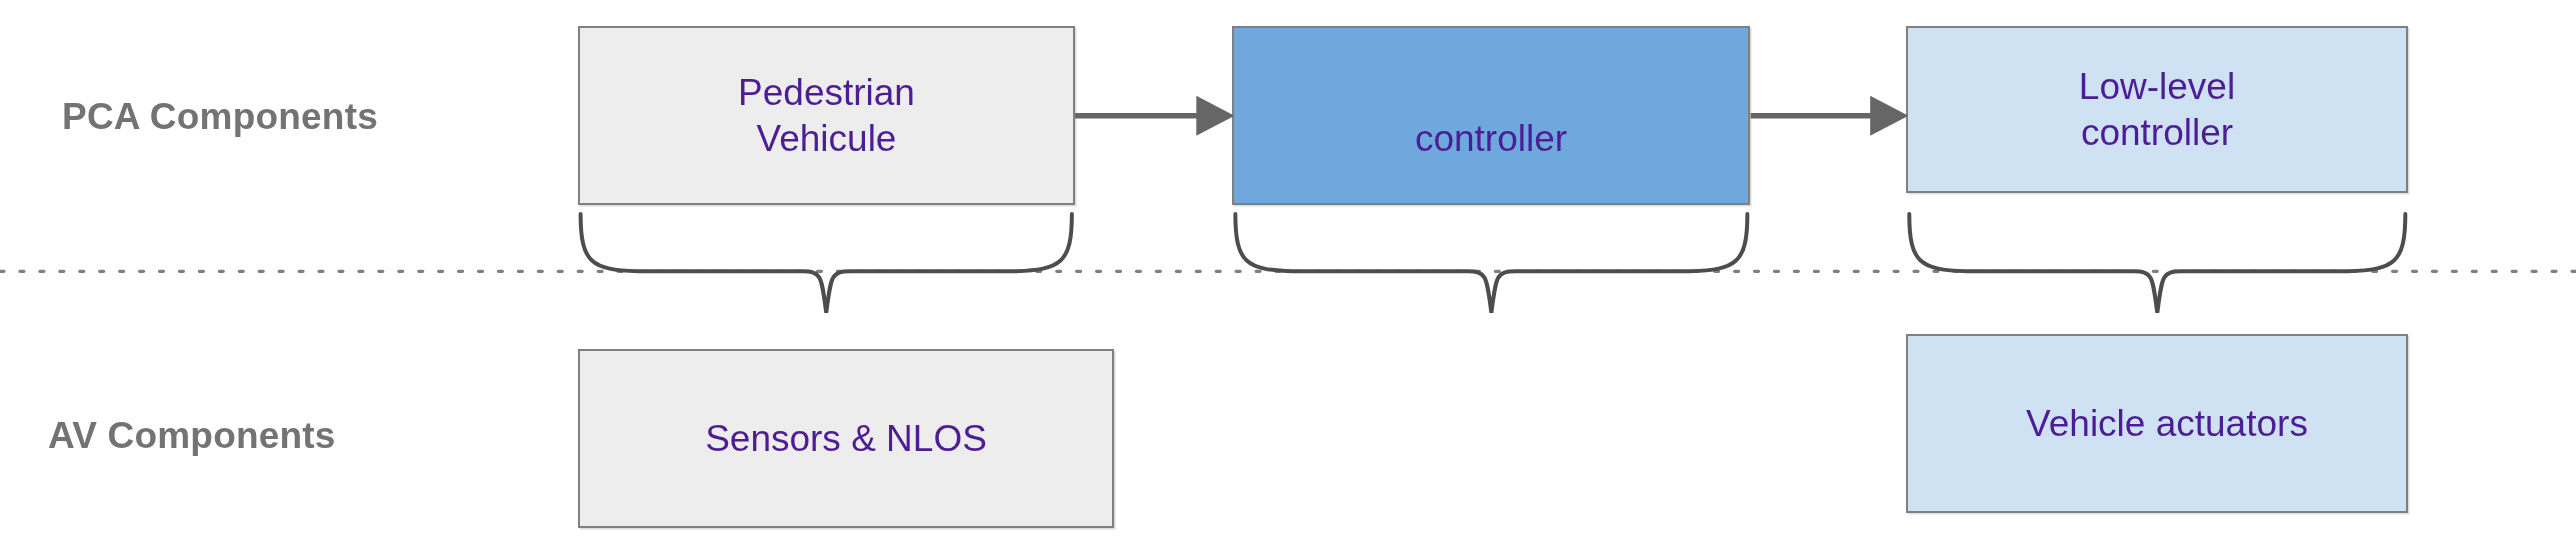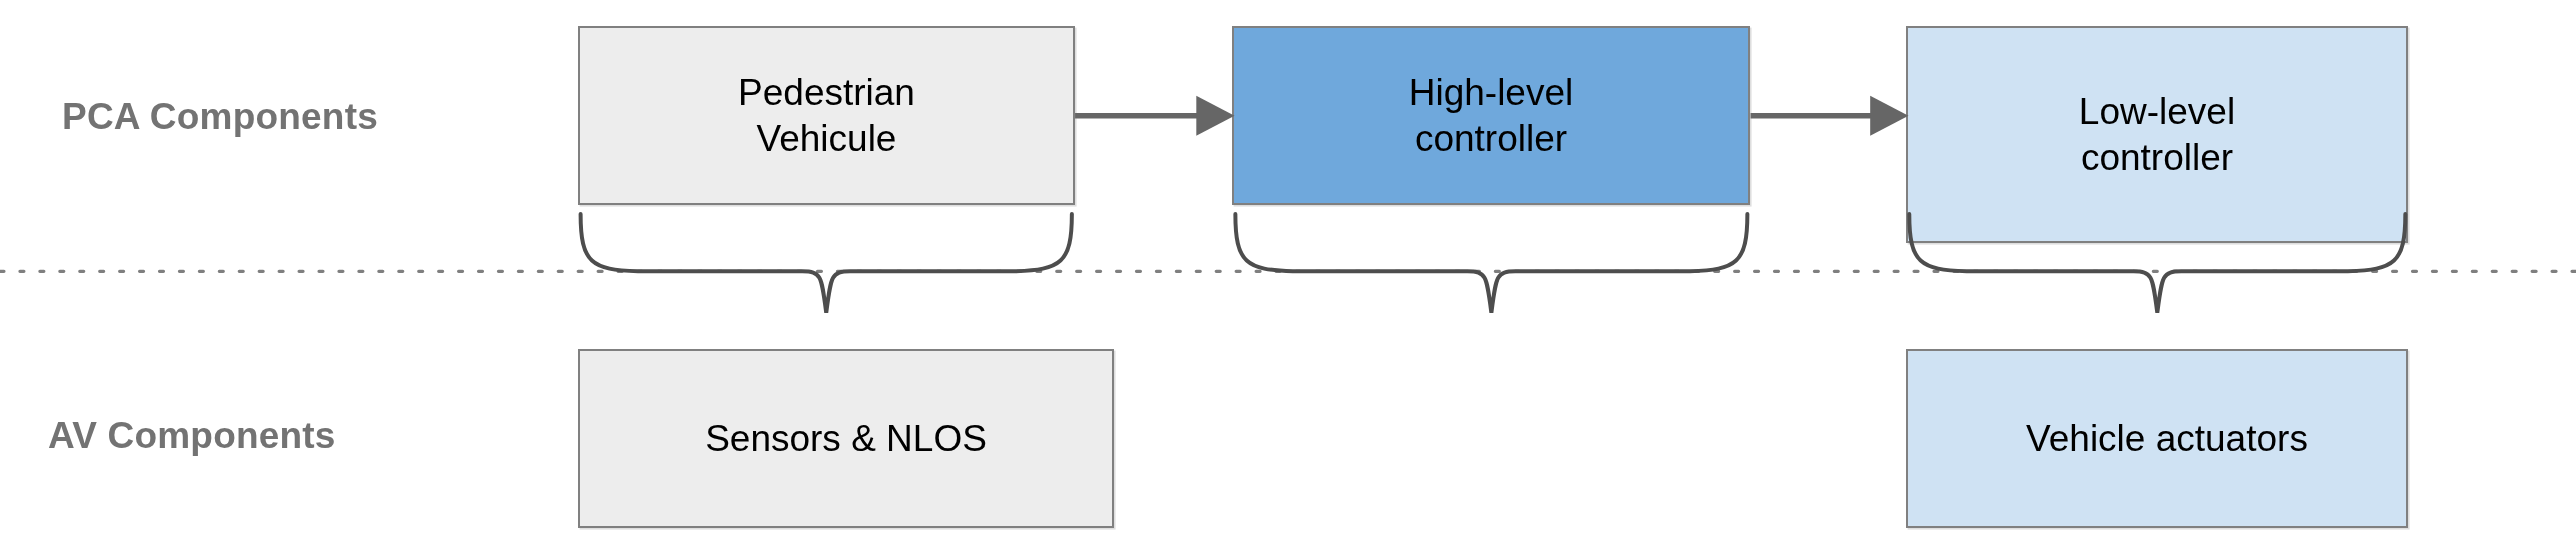--- a/index.html
+++ b/index.html
@@ -36,21 +36,21 @@
 
   
   .node {
     position: absolute;
     box-sizing: border-box;
     border: 2.4px solid #808080;
     display: flex;
     align-items: center;
     justify-content: center;
     text-align: center;
-    color: #000000;
+    color: #4c1d95;
     font-size: 37px;
     line-height: 1.22;
     box-shadow: 1.6px 1.6px 0 rgba(0,0,0,0.13);
   }
   .node .node-text { display: block; padding: 0 8px; }
 
   
   #overlay {
     position: absolute;
     left: 0;
@@ -71,38 +71,38 @@
 
   <div class="node" id="node-pca-0" style="left:578px; top:26px; width:497px; height:179px; background:#EDEDED;">
     <span class="node-text">
       <span>Pedestrian</span><br>
       <span>Vehicule</span>
     </span>
   </div>
 
   <div class="node" id="node-pca-1" style="left:1232px; top:26px; width:518px; height:179px; background:#6FA8DC;">
     <span class="node-text">
-      <span>High-level</span><br>
+      <br>
       <span>controller</span>
     </span>
   </div>
 
-  <div class="node" id="node-pca-2" style="left:1906px; top:26px; width:502px; height:217px; background:#CFE2F3;">
+  <div class="node" id="node-pca-2" style="left:1906px; top:26px; width:502px; height:167px; background:#CFE2F3;">
     <span class="node-text">
       <span>Low-level</span><br>
       <span>controller</span>
     </span>
   </div>
 
   <div class="node" id="node-av-0" style="left:578px; top:349px; width:536px; height:179px; background:#EDEDED;">
     <span class="node-text">Sensors &amp; NLOS</span>
   </div>
 
 
-  <div class="node" id="node-av-2" style="left:1906px; top:349px; width:502px; height:179px; background:#CFE2F3;padding-left:20px;">
+  <div class="node" id="node-av-2" style="left:1906px; top:334px; width:502px; height:179px; background:#CFE2F3;padding-left:20px;">
     <span class="node-text">Vehicle actuators</span>
   </div>
 
   <svg id="overlay" viewBox="0 0 3230 678" width="2576" height="541" xmlns="http://www.w3.org/2000/svg">
 
     <line x1="0" y1="340" x2="3230" y2="340" stroke="#7F7F7F" stroke-width="4" stroke-dasharray="5 20" stroke-linecap="round"></line>
 
     <g>
       <line x1="1348" y1="145" x2="1508" y2="145" stroke="#666666" stroke-width="7"></line>
       <polygon points="1500,120 1548,145 1500,170" fill="#666666"></polygon>

